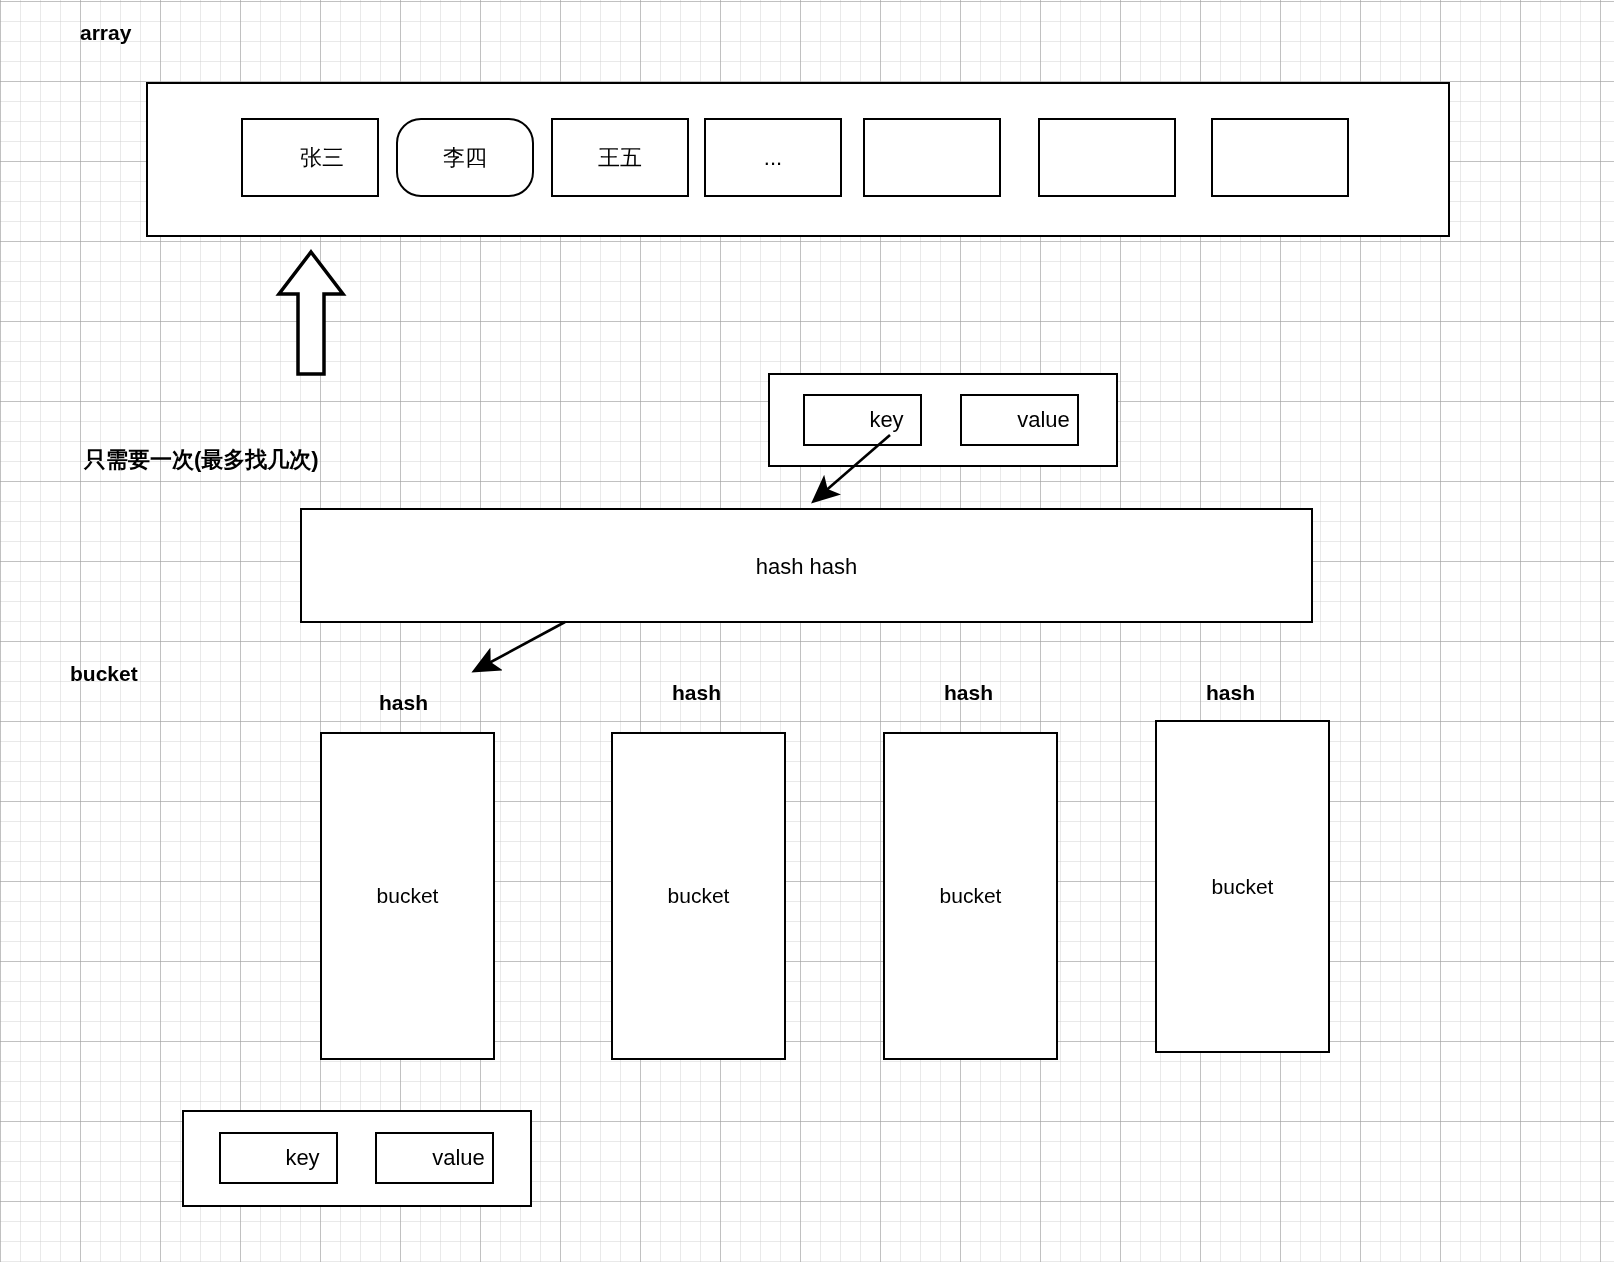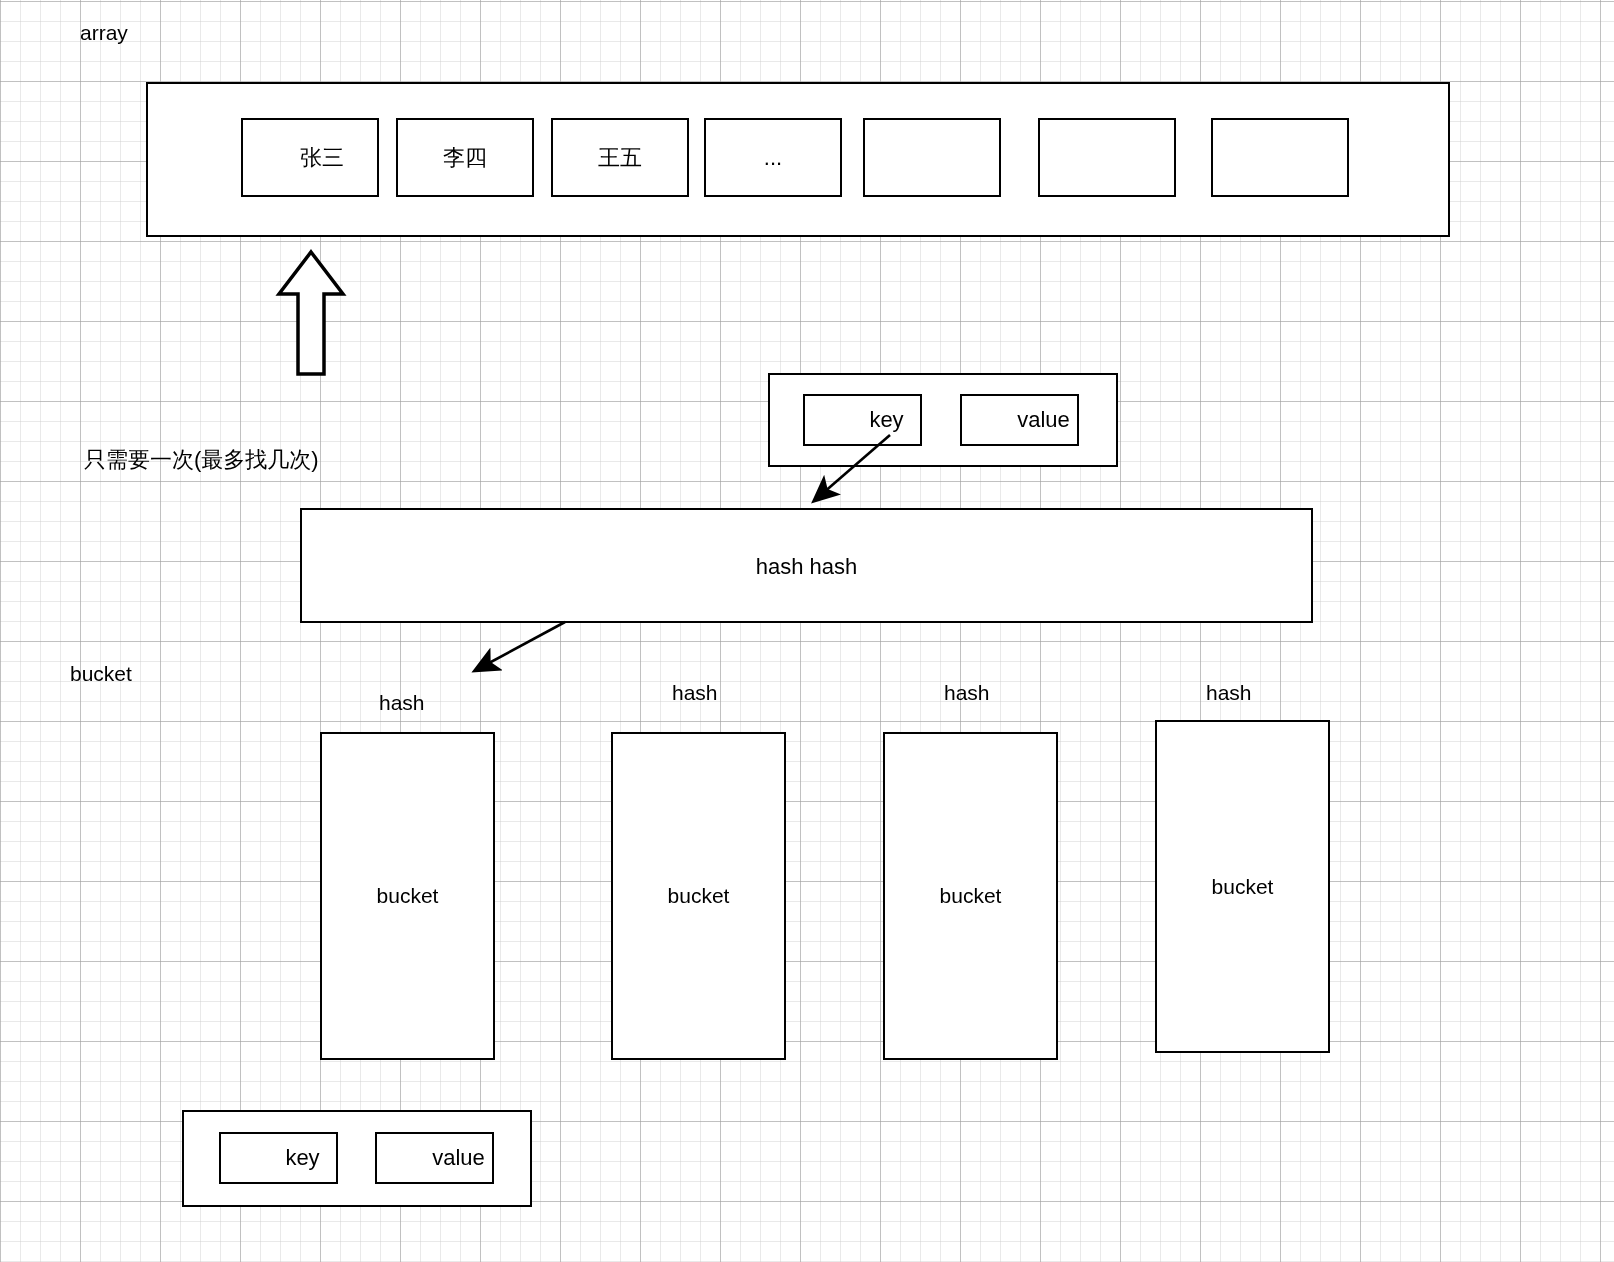--- a/index.html
+++ b/index.html
@@ -24,20 +24,21 @@
     font-family: "Liberation Sans", "DejaVu Sans", sans-serif;
     color: #000000;
   }
 
   .lbl {
     position: absolute;
     font-size: 21px;
     line-height: 1;
     color: #000;
     white-space: nowrap;
+    font-weight: bold;
   }
 
   .box {
     position: absolute;
     border: 2.5px solid #000000;
     background: #ffffff;
     box-sizing: border-box;
   }
 
   .cell {
@@ -98,21 +99,21 @@
 
 <div id="canvas">
 
   <div class="lbl" style="left:80px; top:22px;">array</div>
 
   <div class="box" style="left:146px; top:82px; width:1304px; height:155px;"></div>
 
   <div class="cell" style="left:241px; top:118px; width:138px; height:79px;padding-left:24px;">
     <span>张三</span>
   </div>
-  <div class="cell" style="left:396px; top:118px; width:138px; height:79px;">
+  <div class="cell" style="left:396px; top:118px; width:138px; height:79px;border-radius:25px;">
     <span>李四</span>
   </div>
   <div class="cell" style="left:551px; top:118px; width:138px; height:79px;">
     <span>王五</span>
   </div>
   <div class="cell" style="left:704px; top:118px; width:138px; height:79px;">
     <span>...</span>
   </div>
   <div class="cell" style="left:863px; top:118px; width:138px; height:79px;">
     <span></span>

